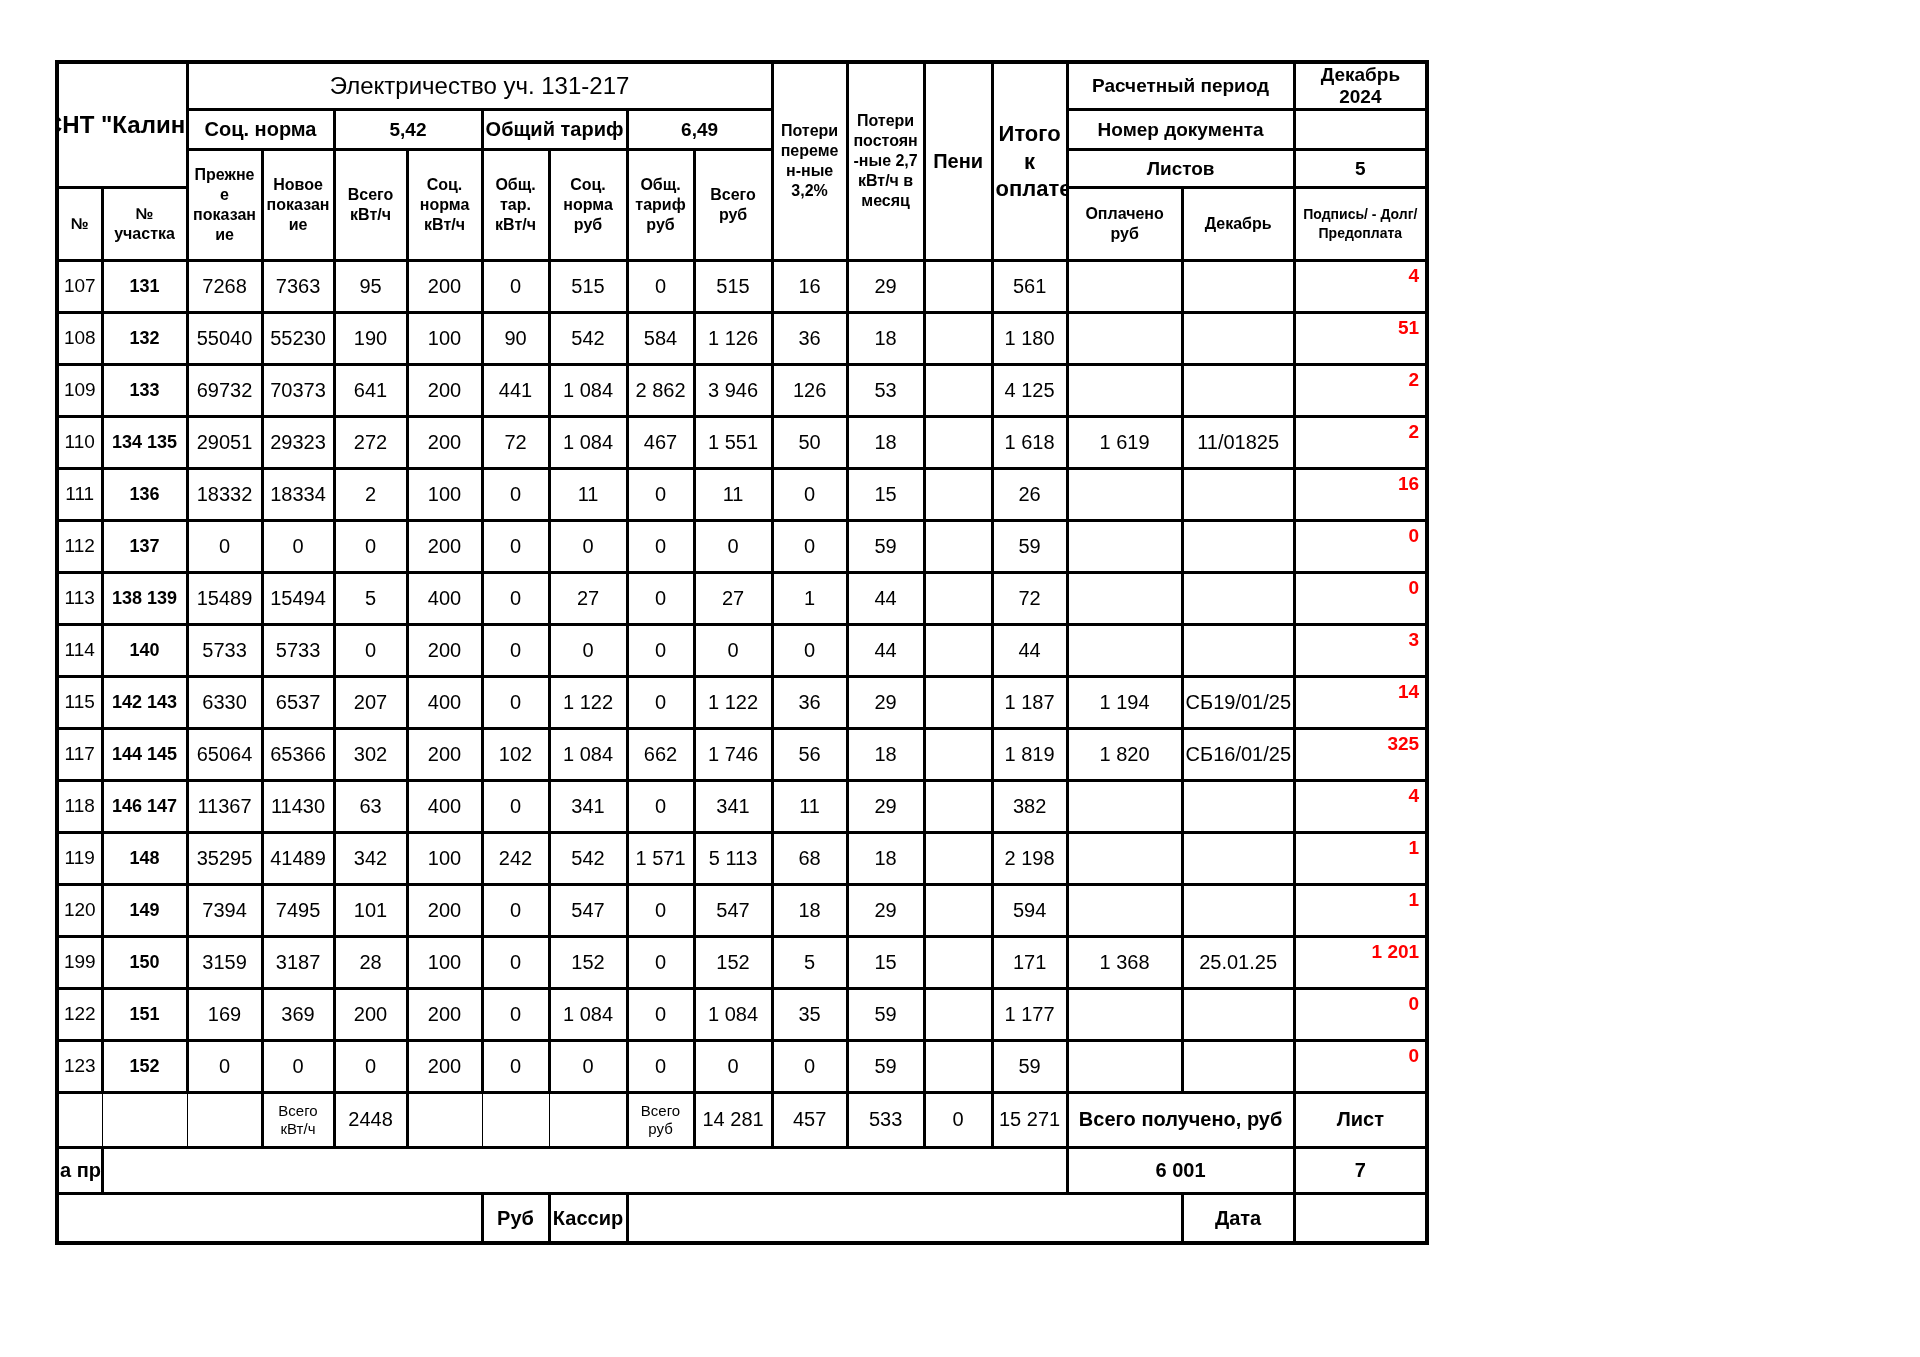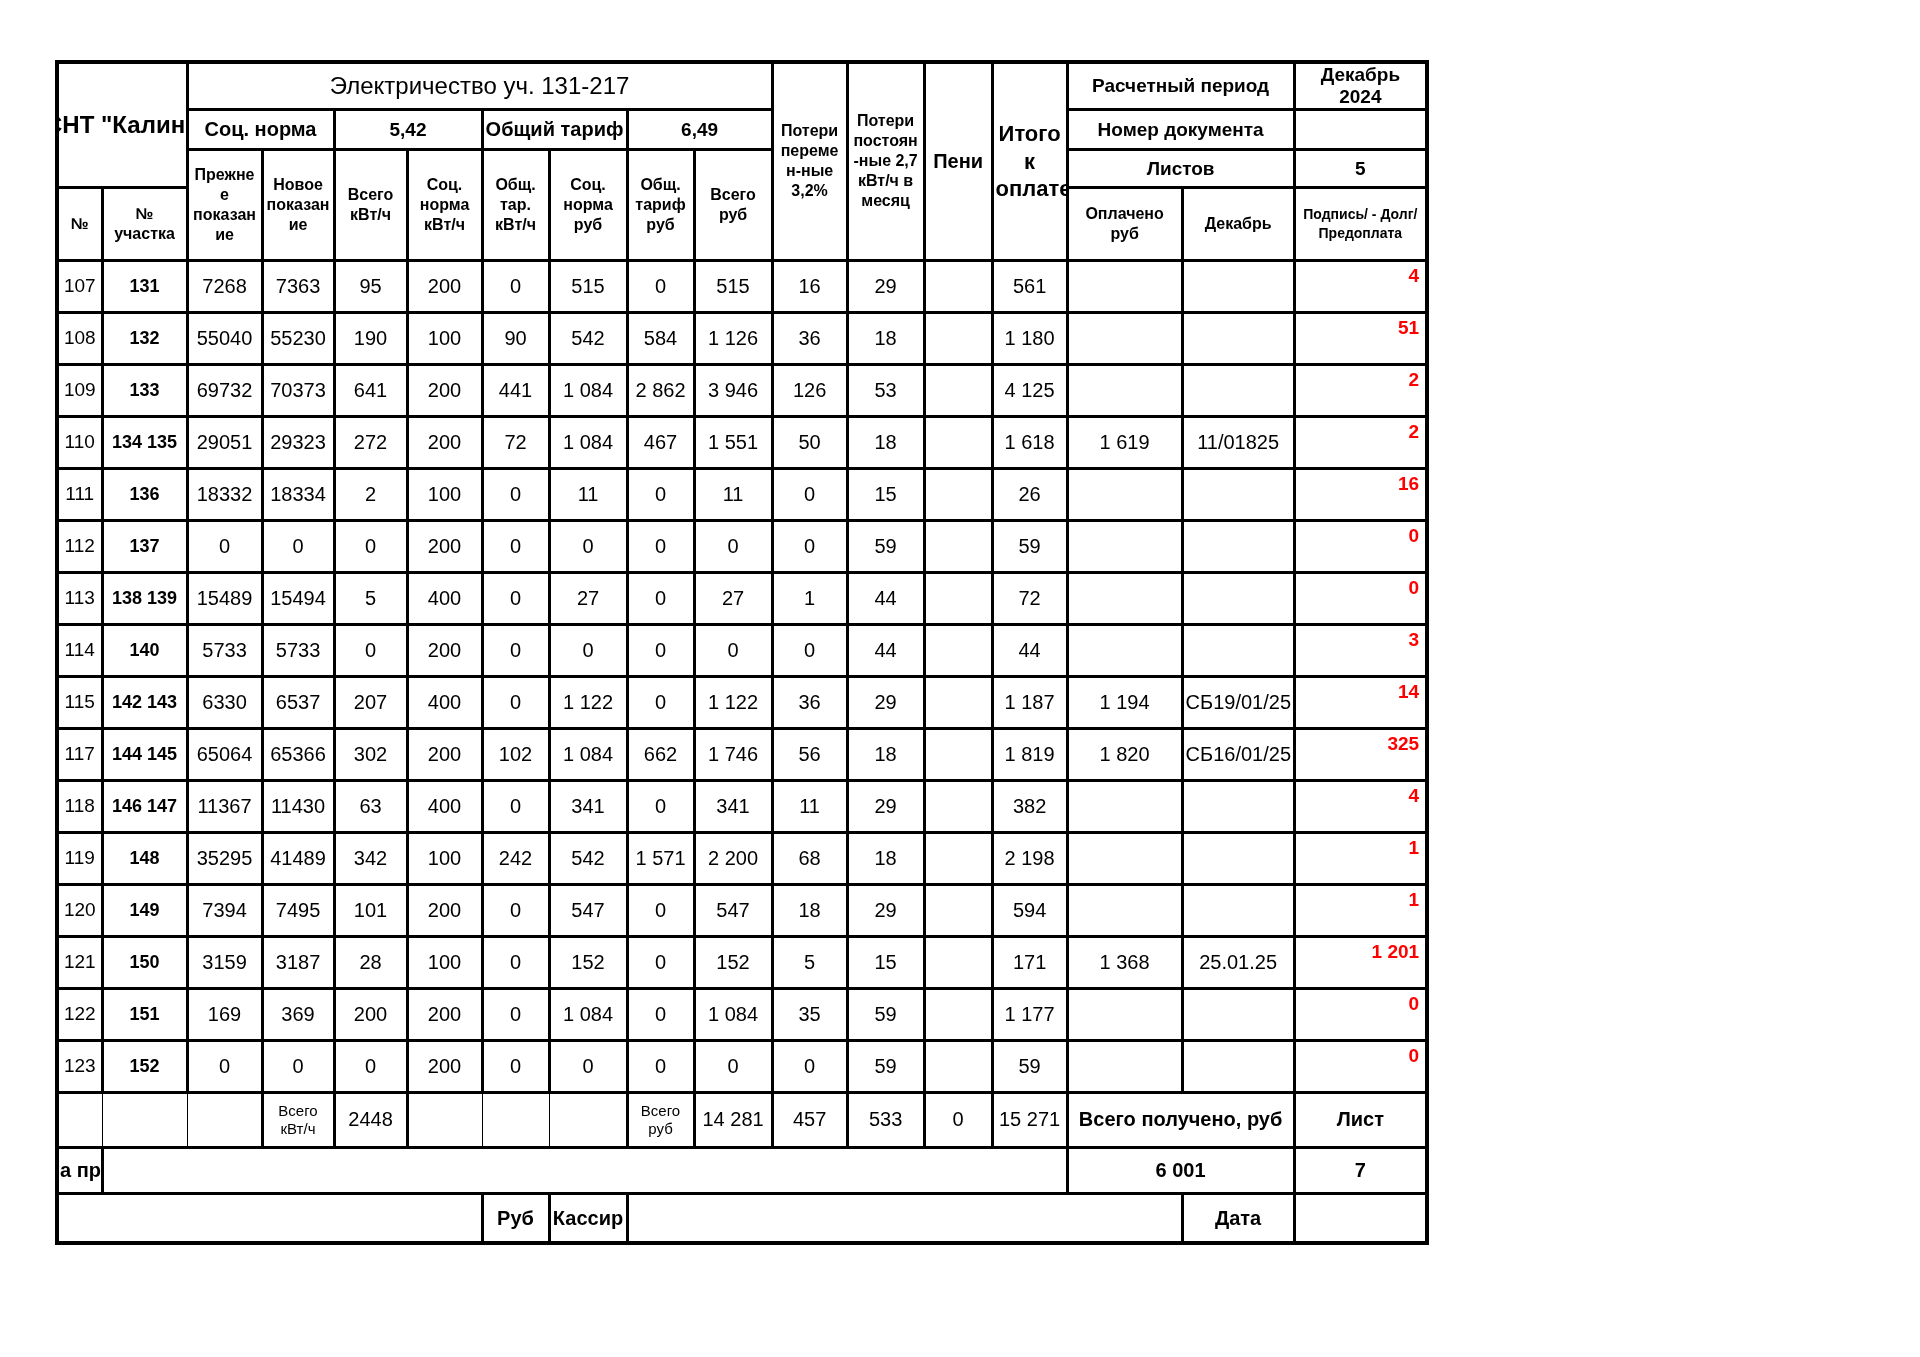--- a/index.html
+++ b/index.html
@@ -340,21 +340,21 @@
         <tr class="data">
     <td class="c-num">119</td>
     <td class="c-plot">148</td>
     <td class="c-val">35295</td>
     <td class="c-val">41489</td>
     <td class="c-val">342</td>
     <td class="c-val">100</td>
     <td class="c-val">242</td>
     <td class="c-val">542</td>
     <td class="c-val">1 571</td>
-    <td class="c-val">2 200</td>
+    <td class="c-val">5 113</td>
     <td class="c-val">68</td>
     <td class="c-val">18</td>
     <td class="c-val"></td>
     <td class="c-val">2 198</td>
     <td class="c-val"></td>
     <td class="c-val"></td>
     <td class="c-red">1</td>
   </tr>
         <tr class="data">
     <td class="c-num">120</td>
@@ -369,21 +369,21 @@
     <td class="c-val">547</td>
     <td class="c-val">18</td>
     <td class="c-val">29</td>
     <td class="c-val"></td>
     <td class="c-val">594</td>
     <td class="c-val"></td>
     <td class="c-val"></td>
     <td class="c-red">1</td>
   </tr>
         <tr class="data">
-    <td class="c-num">121</td>
+    <td class="c-num">199</td>
     <td class="c-plot">150</td>
     <td class="c-val">3159</td>
     <td class="c-val">3187</td>
     <td class="c-val">28</td>
     <td class="c-val">100</td>
     <td class="c-val">0</td>
     <td class="c-val">152</td>
     <td class="c-val">0</td>
     <td class="c-val">152</td>
     <td class="c-val">5</td>

